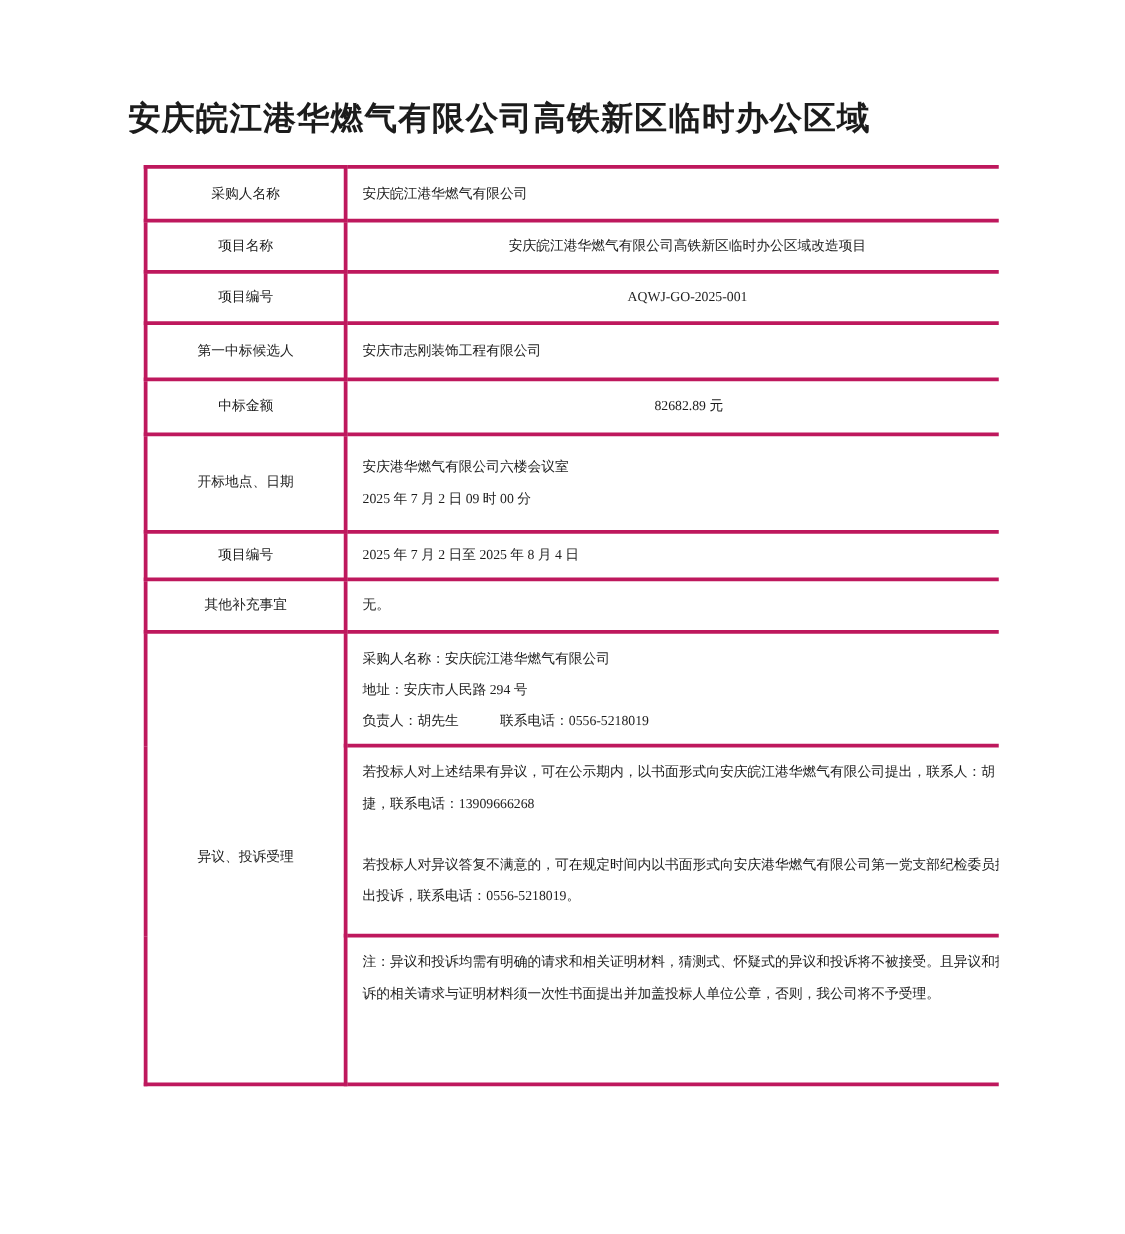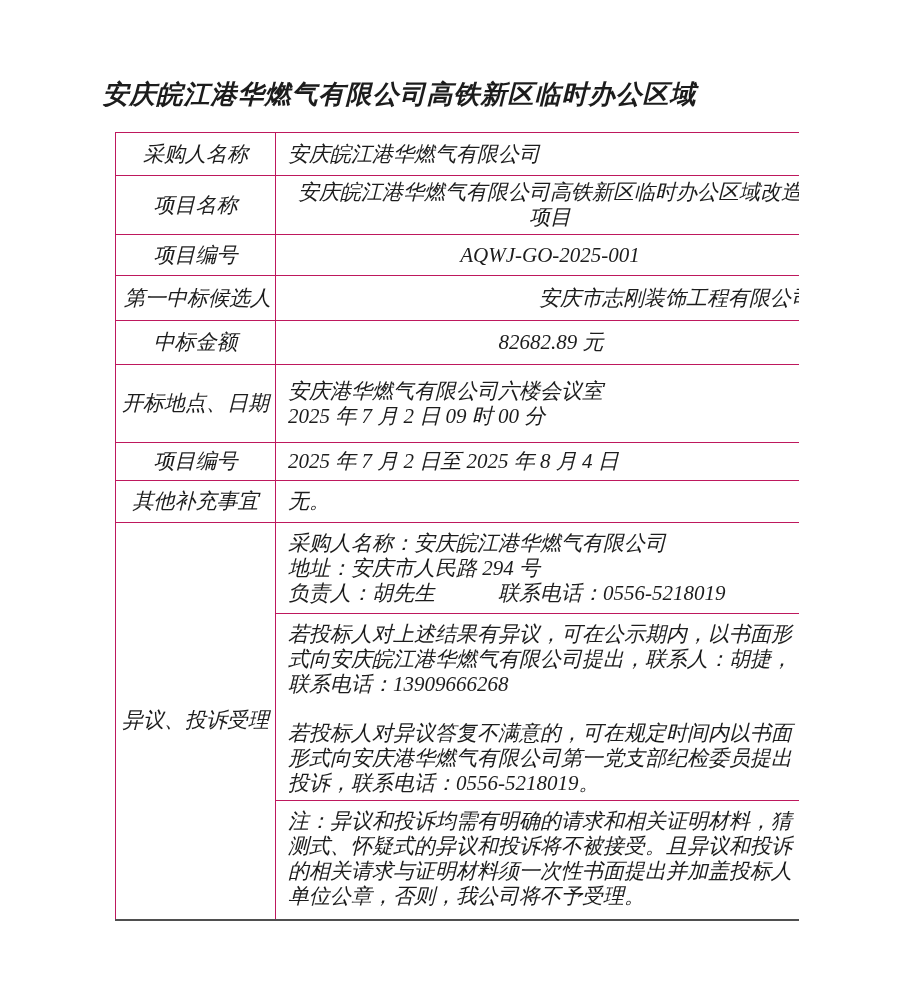--- a/index.html
+++ b/index.html
@@ -9,58 +9,57 @@
       height: 987px;
       background: #ffffff;
       color: #1c1c1c;
       font-family: "Liberation Serif", "DejaVu Serif", serif;
     }
     .page {
       position: relative;
       width: 799px;
       height: 987px;
       overflow: hidden;
-      font-style: italic;
     }
     .doc-title {
       margin: 0;
       padding-top: 74px;
       text-align: center;
       font-size: 26px;
       font-weight: bold;
       line-height: 42px;
       letter-spacing: 1px;
     }
     table.announcement {
       border-collapse: collapse;
       table-layout: fixed;
       margin: 16px 0 0 115px;
       width: 712px;
       border: 1px solid #6e6e6e;
       border-bottom: 2px solid #4f4f4f;
     }
     td {
-      border: 1px solid #be185d;
-      font-size: 21px;
+      border: 3px solid #be185d;
+      font-size: 11px;
       line-height: 25px;
       vertical-align: middle;
       padding: 0;
     }
     td.label {
       width: 160px;
       text-align: center;
       padding: 2px 4px;
     }
     td.value {
       padding: 4px 14px 4px 12px;
     }
     td.center { text-align: center; padding-left: 0; padding-right: 0; }
     tr.h43 > td { height: 43px; }
     tr.h41 > td { height: 41px; text-align: center; }
-    tr.h45 > td { height: 45px; text-align: right; }
+    tr.h45 > td { height: 45px; }
     tr.h44 > td { height: 44px; }
     tr.h78 > td { height: 78px; }
     tr.h38 > td { height: 38px; }
     tr.h42 > td { height: 42px; }
     tr.h91 > td { height: 91px; }
     tr.h152 > td { height: 152px; }
     tr.h119 > td { height: 119px; }
     td.top { vertical-align: top; padding-top: 8px; }
     .para { margin: 0; }
     .mb12 { margin-bottom: 0; }

